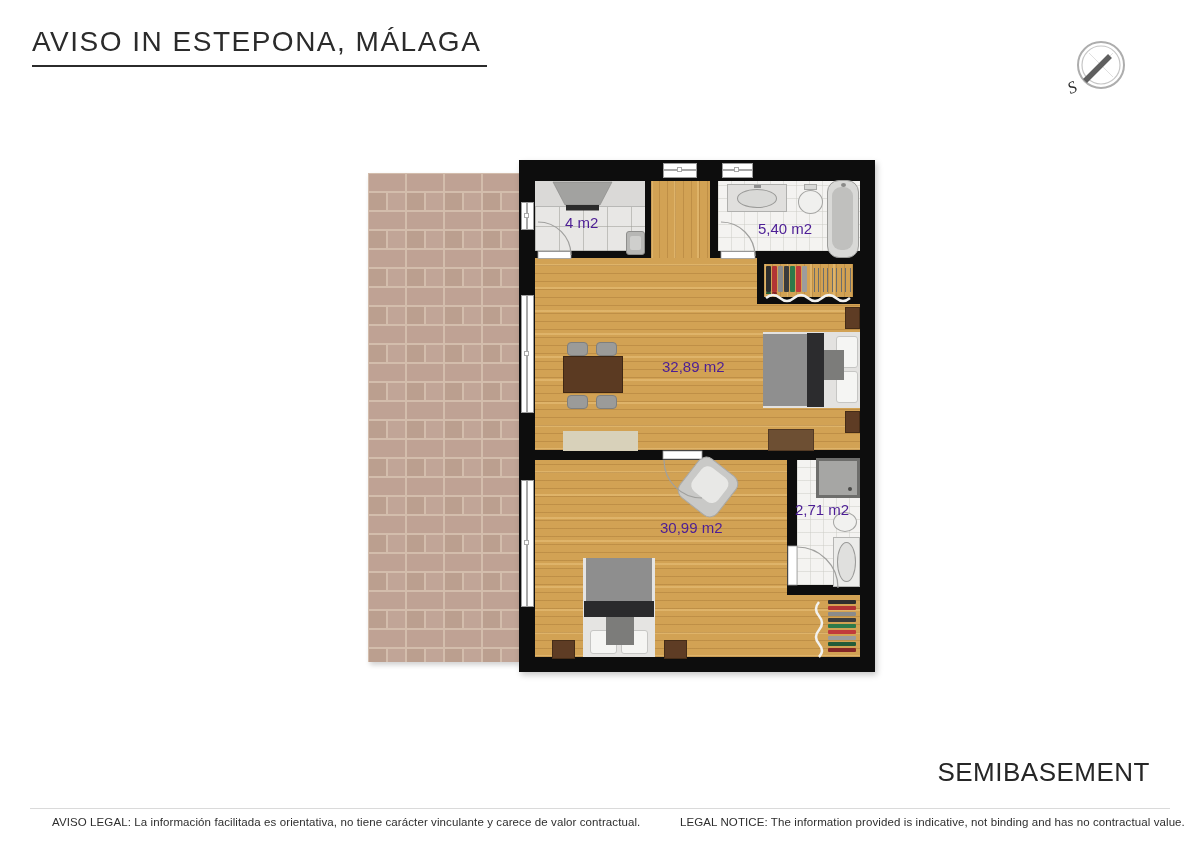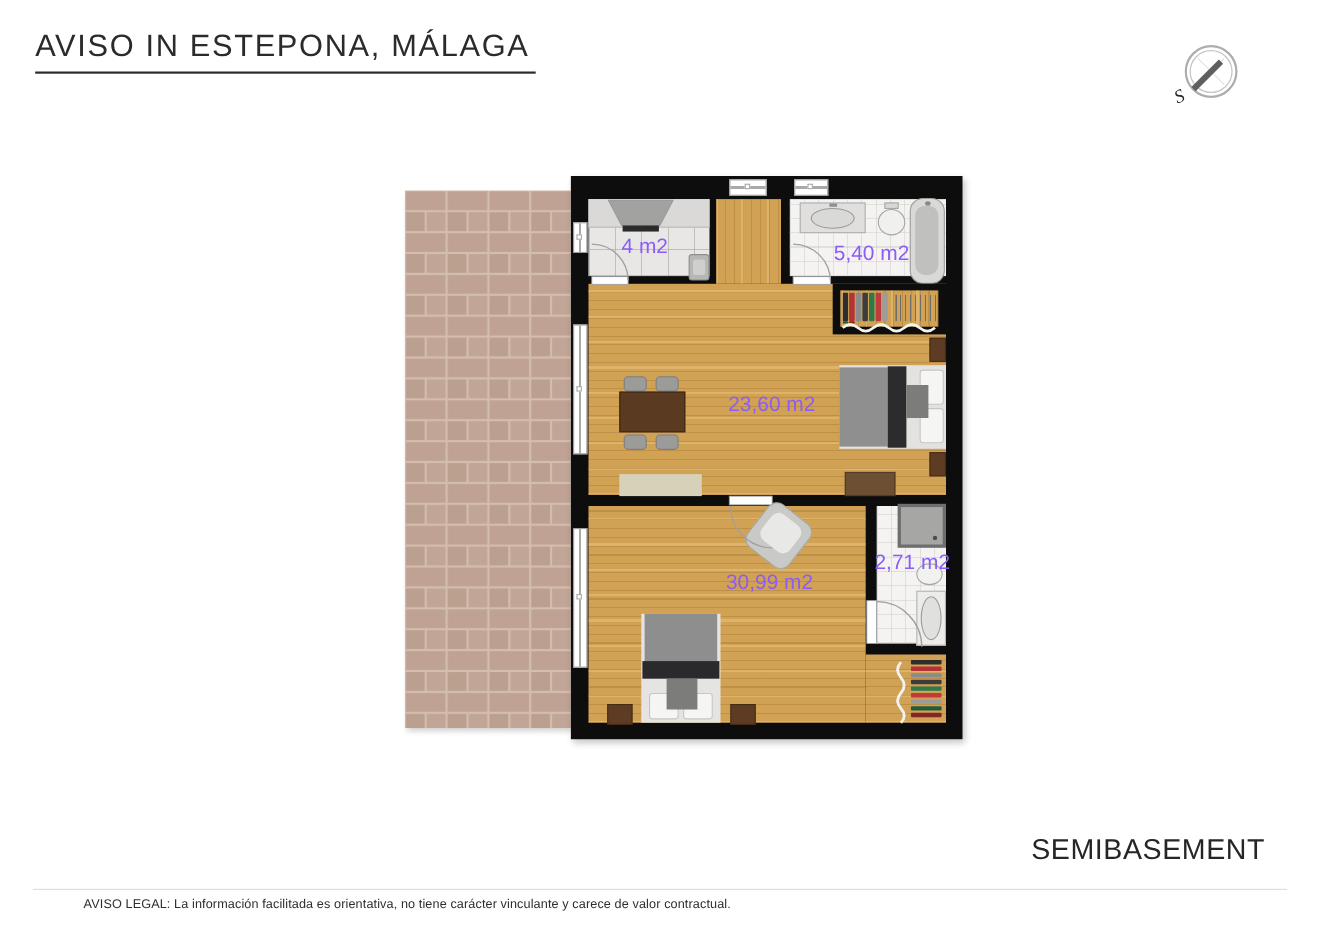--- a/index.html
+++ b/index.html
@@ -44,23 +44,23 @@
   
   .furn{position:absolute;z-index:3;box-sizing:border-box;}
   .nightstand{background:#5e3c24;border:1px solid #452c17;}
   .pillow{background:#f5f5f3;border:1px solid #c6c6c4;border-radius:3px;}
   .chair{background:#9b9b99;border:1px solid #7f7f7d;border-radius:4px;}
   .hanger-rail{background-image:repeating-linear-gradient(90deg,#6d6d6b 0 1px,rgba(0,0,0,0) 1px 4.5px);}
   .cl-h{display:inline-block;width:5px;height:26px;margin:0 1px 0 0;vertical-align:top;border-radius:1px;}
   .cl-v{display:block;width:28px;height:4px;margin:0 0 2px 0;border-radius:1px;}
 
   
-  .room-label{position:absolute;z-index:8;font-size:19px;color:#8b5cf6;white-space:nowrap;}
+  .room-label{position:absolute;z-index:8;font-size:15px;color:#4c1d95;white-space:nowrap;}
   .floor-label{font-size:26px;letter-spacing:.5px;color:#262626;}
-  .legal{font-size:11.5px;color:#2e2e2e;letter-spacing:.1px;white-space:nowrap;margin-left:24px;}
+  .legal{font-size:11.5px;color:#2e2e2e;letter-spacing:.1px;white-space:nowrap;}
 </style>
 </head>
 <body>
 
 <div class="page">
 
   <div class="abs" style="left:32px;top:26px;z-index:9">
     <h1 class="title">AVISO IN ESTEPONA, MÁLAGA</h1>
   </div>
 
@@ -195,22 +195,23 @@
     </g>
 
     <g stroke="#f2f2f0" stroke-width="2.5" fill="none">
       <path d="M 766 298 q 7 -6 14 0 t 14 0 t 14 0 t 14 0 t 14 0 t 14 0"></path>
       <path d="M 819 602 q -6 7 0 14 t 0 14 t 0 14 t 0 13"></path>
     </g>
   </svg>
 
   <div class="room-label" style="left:565px;top:214px">4 m2</div>
   <div class="room-label" style="left:758px;top:220px">5,40 m2</div>
-  <div class="room-label" style="left:662px;top:358px">23,60 m2</div>
+  <div class="room-label" style="left:662px;top:358px">32,89 m2</div>
   <div class="room-label" style="left:660px;top:519px">30,99 m2</div>
   <div class="room-label" style="left:795px;top:501px">2,71 m2</div>
 
   <div class="abs floor-label" style="right:50px;top:757px;z-index:9">SEMIBASEMENT</div>
 
   <div class="abs" style="left:30px;top:808px;width:1140px;height:1px;background:#dadada;z-index:9"></div>
   <div class="abs legal" style="left:52px;top:816px;z-index:9">AVISO LEGAL: La información facilitada es orientativa, no tiene carácter vinculante y carece de valor contractual.</div>
+  <div class="abs legal" style="left:680px;top:816px;z-index:9">LEGAL NOTICE: The information provided is indicative, not binding and has no contractual value.</div>
 
 </div>
 
 </body></html>

